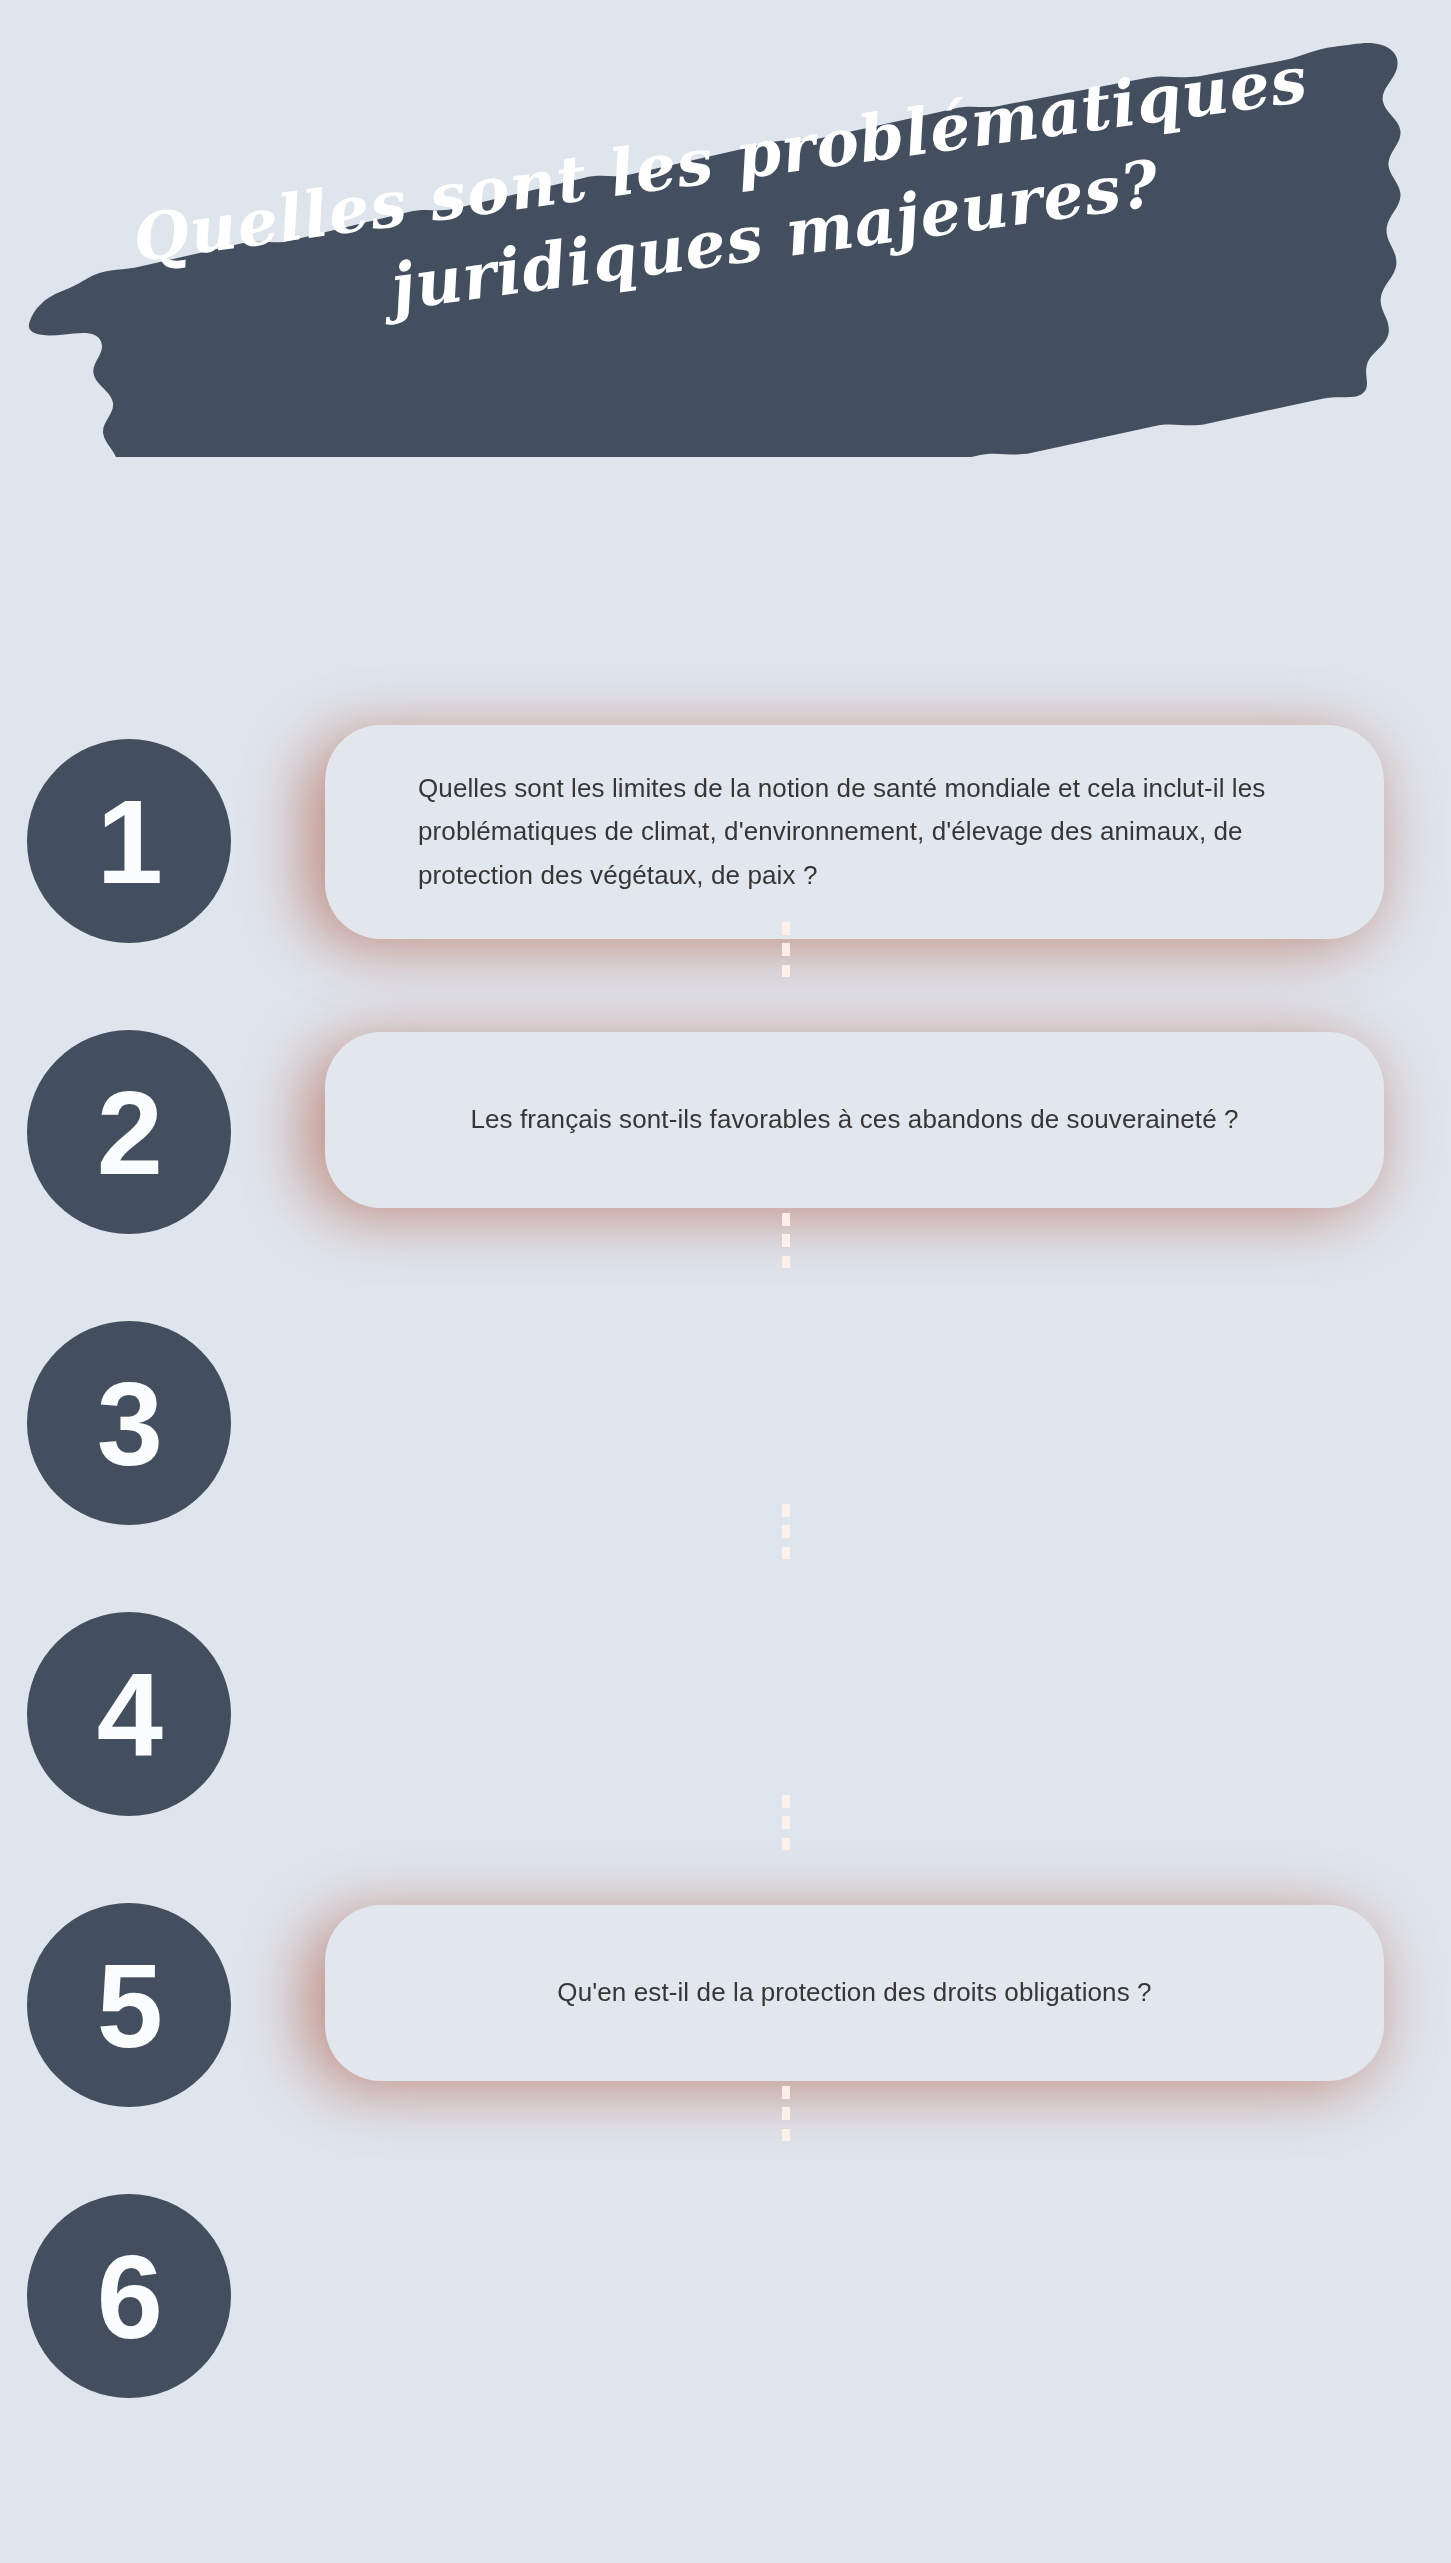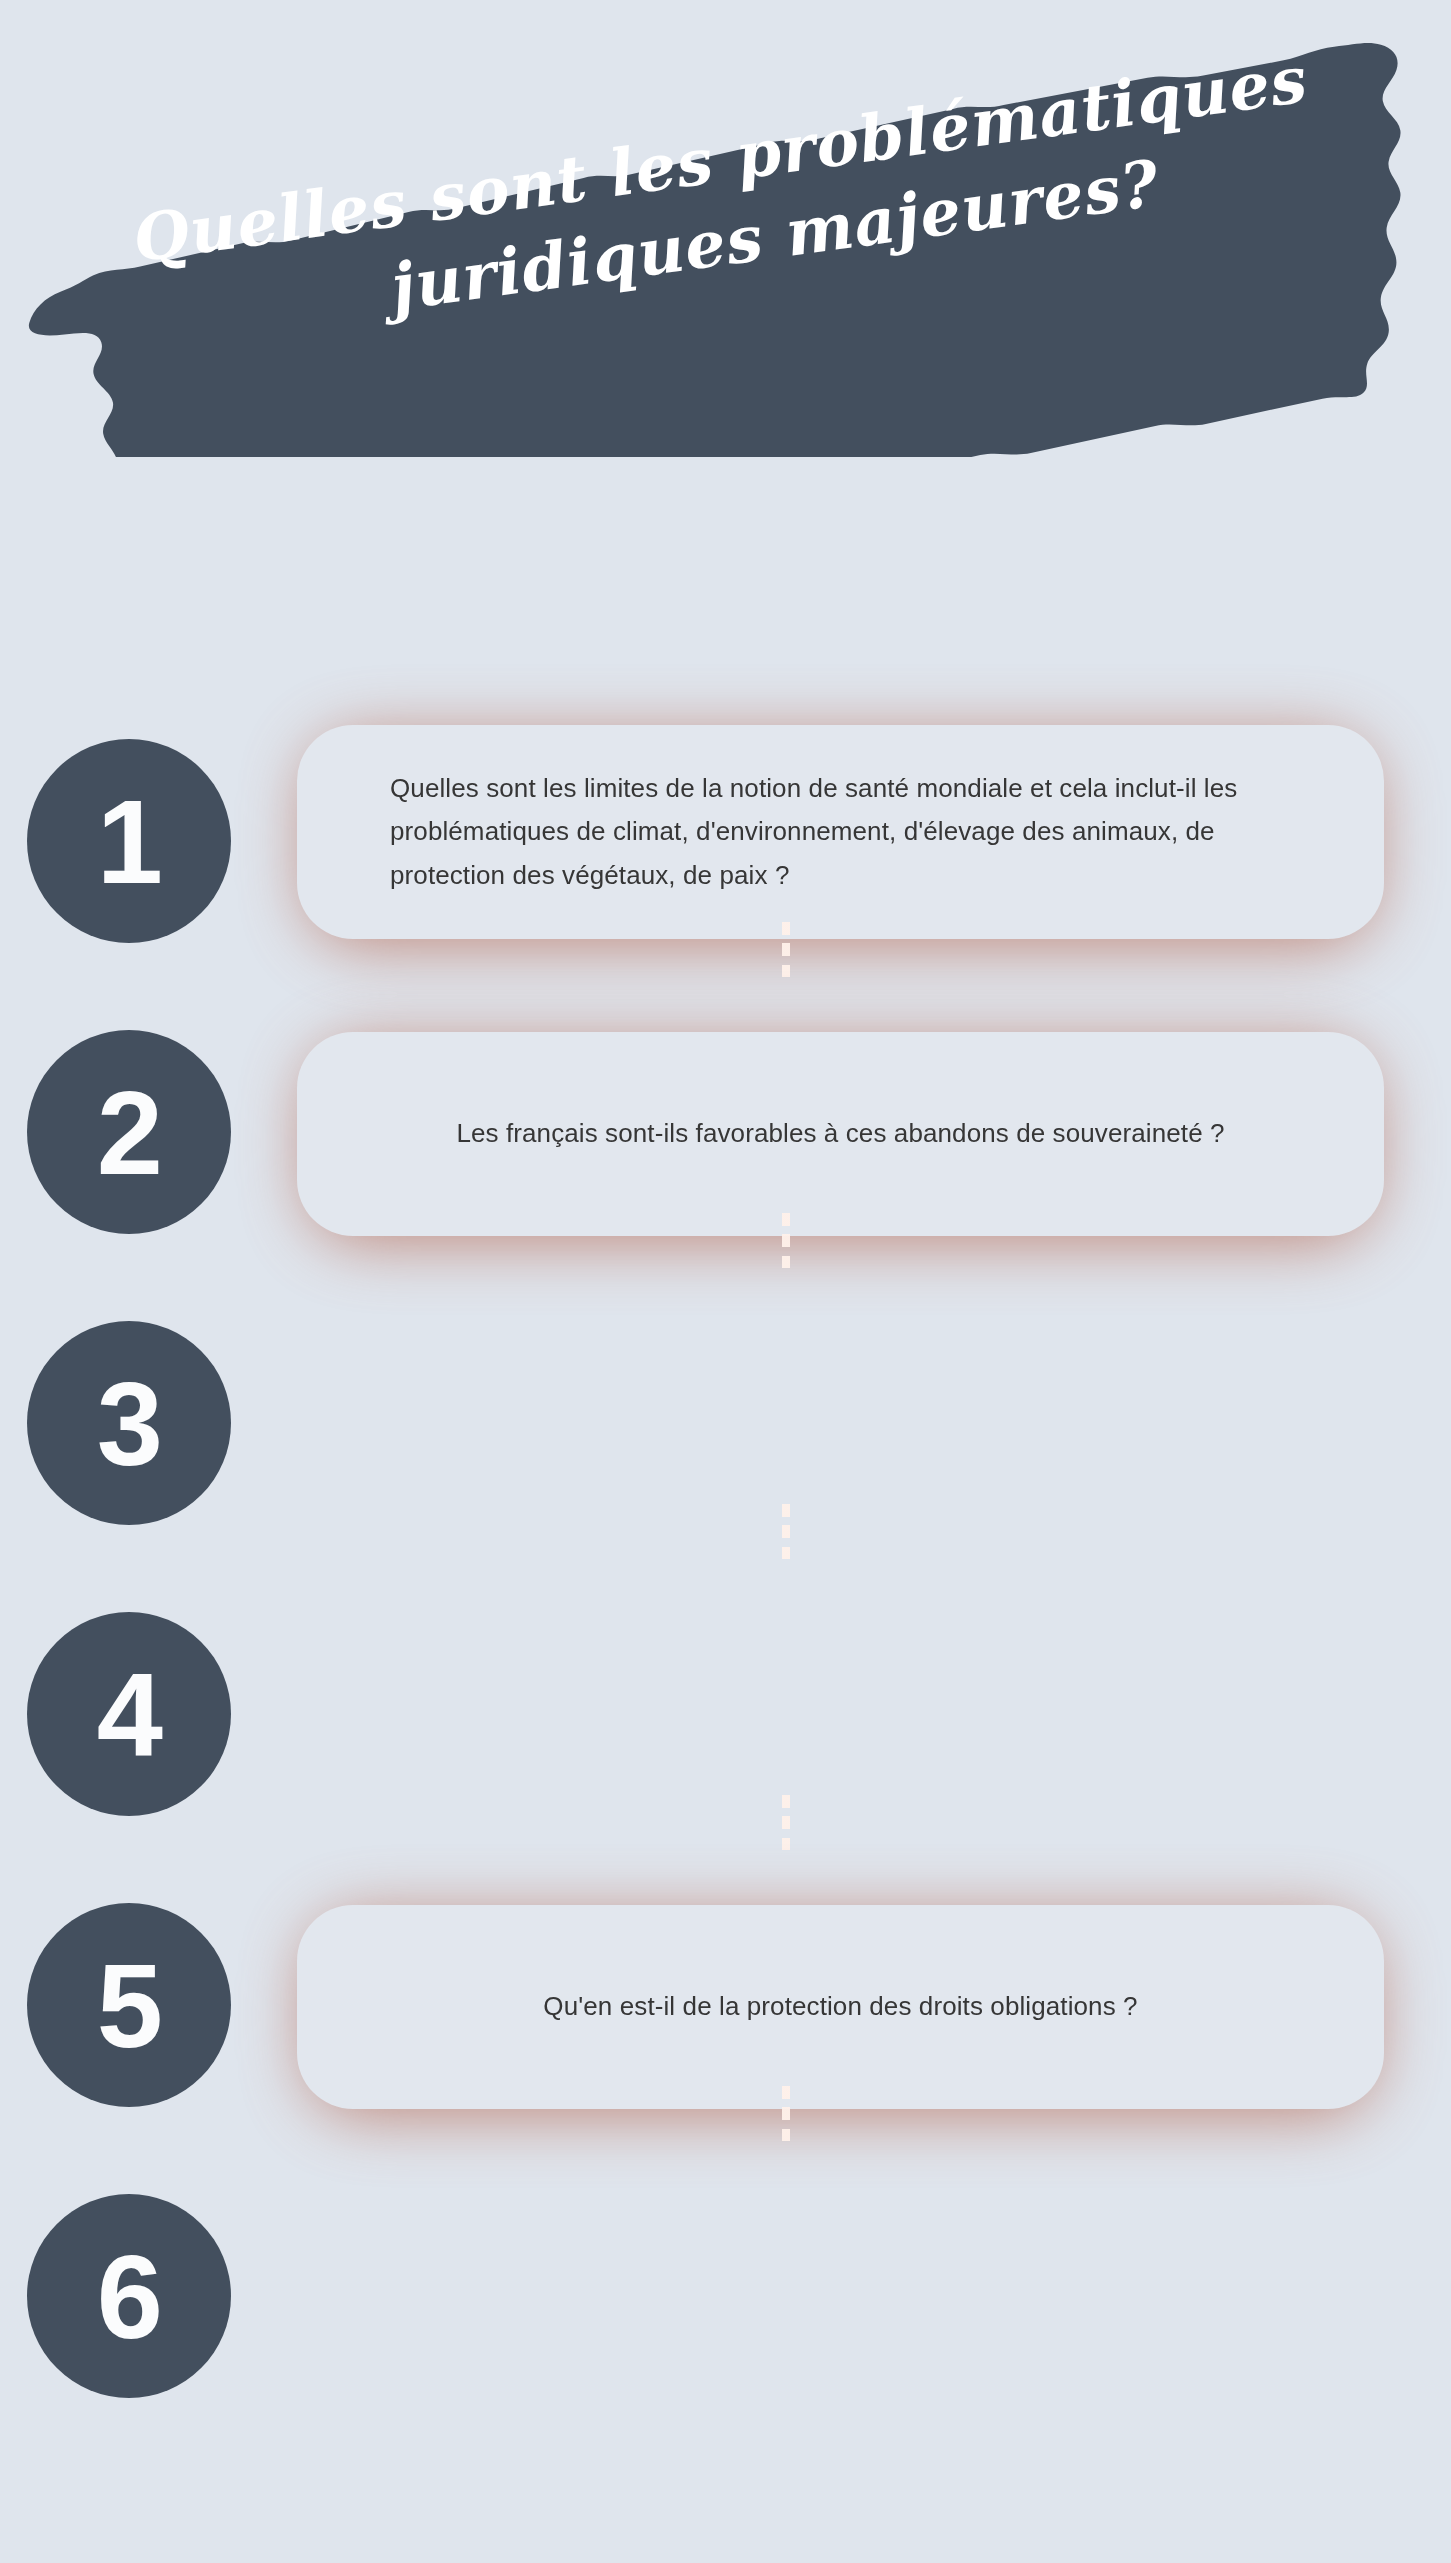--- a/index.html
+++ b/index.html
@@ -79,21 +79,21 @@
     letter-spacing: -1.9px;
     user-select: none;
   }
 
   
   .step-card-wrap {
     position: absolute;
     left: 297px;
     top: 60px;
     width: 1087px;
-    height: 204px;
+    height: 176px;
   }
   .step-row.tall .step-card-wrap {
     top: 44px;
     height: 214px;
   }
   .glow {
     position: absolute;
     left: 9.7px;
     top: 11.7px;
     right: 9.7px;
@@ -105,20 +105,21 @@
   }
   .step-card {
     position: absolute;
     inset: 0;
     border-radius: 56px;
     background: #e2e7ee;
     display: flex;
     align-items: center;
     padding: 0 51px 0 93px;
     box-sizing: border-box;
+    margin-left: 28px;
   }
   .step-card.center { justify-content: center; padding: 0 58px; }
   .step-text {
     color: #363636;
     font-family: "Liberation Sans", sans-serif;
     font-size: 26px;
     line-height: 1.66;
     letter-spacing: 0.1px;
     font-stretch: condensed;
   }

